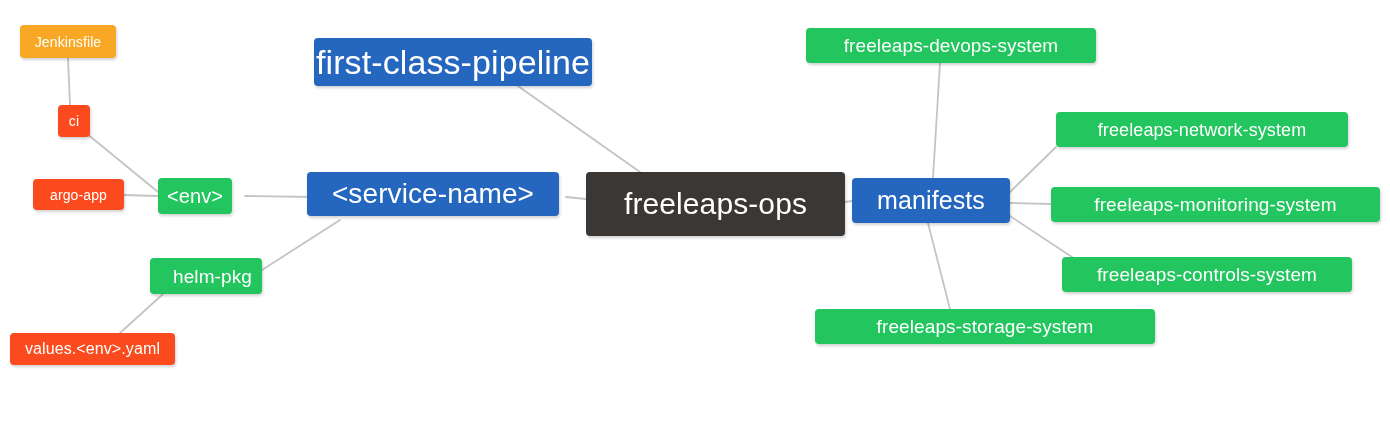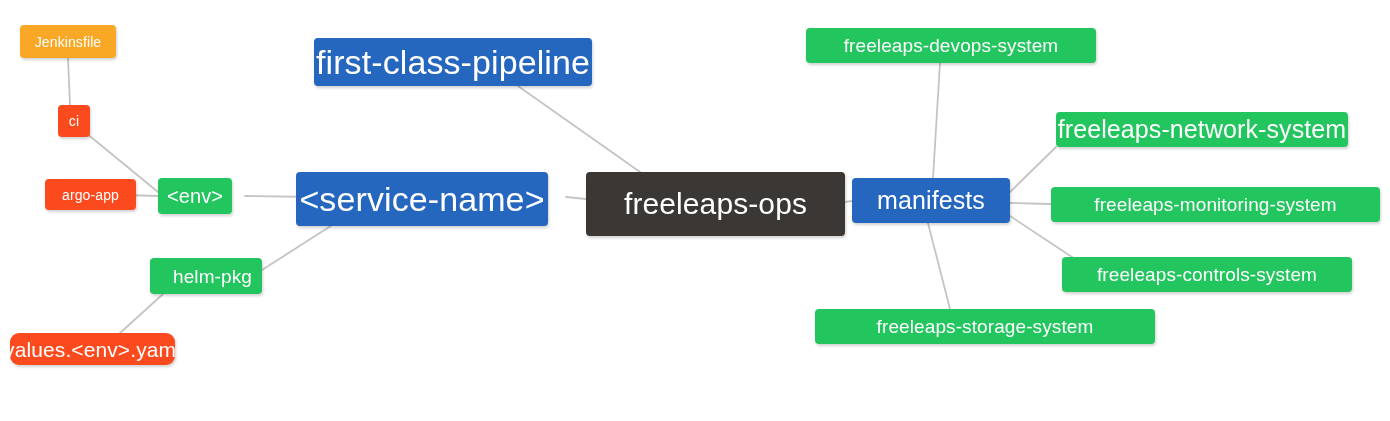--- a/index.html
+++ b/index.html
@@ -64,27 +64,27 @@
       <line x1="845" y1="202" x2="852" y2="201" stroke="#c4c4c4" stroke-width="1.8" stroke-linecap="round"></line>
       <line x1="933" y1="178" x2="940" y2="63" stroke="#c4c4c4" stroke-width="1.8" stroke-linecap="round"></line>
       <line x1="1010" y1="192" x2="1056" y2="147" stroke="#c4c4c4" stroke-width="1.8" stroke-linecap="round"></line>
       <line x1="1010" y1="203" x2="1051" y2="204" stroke="#c4c4c4" stroke-width="1.8" stroke-linecap="round"></line>
       <line x1="1010" y1="216" x2="1072" y2="257" stroke="#c4c4c4" stroke-width="1.8" stroke-linecap="round"></line>
       <line x1="928" y1="223" x2="950" y2="309" stroke="#c4c4c4" stroke-width="1.8" stroke-linecap="round"></line>
     </svg>
   <div id="node-layer">
       <div class="node n-orange" style="left: 20px; top: 25px; width: 96px; height: 33px; font-size: 14px;">Jenkinsfile</div>
       <div class="node n-red" style="left: 58px; top: 105px; width: 32px; height: 32px; font-size: 14px;">ci</div>
-      <div class="node n-red" style="left: 45px; top: 179px; width: 91px; height: 31px; font-size: 14px; text-align: right;">argo-app</div>
+      <div class="node n-red" style="left: 33px; top: 179px; width: 91px; height: 31px; font-size: 14px; text-align: right;">argo-app</div>
       <div class="node n-green" style="left: 158px; top: 178px; width: 74px; height: 36px; font-size: 20px;">&lt;env&gt;</div>
       <div class="node n-green" style="left: 150px; top: 258px; width: 112px; height: 36px; font-size: 19px; padding-left: 13px;">helm-pkg</div>
-      <div class="node n-red" style="left: 10px; top: 333px; width: 165px; height: 32px; font-size: 21px; border-radius: 9px;">values.&lt;env&gt;.yaml</div>
+      <div class="node n-red" style="left: 10px; top: 333px; width: 165px; height: 32px; font-size: 16px;">values.&lt;env&gt;.yaml</div>
       <div class="node n-blue" style="left: 314px; top: 38px; width: 278px; height: 48px; font-size: 34px;">first-class-pipeline</div>
-      <div class="node n-blue" style="left: 296px; top: 172px; width: 252px; height: 54px; font-size: 34px;">&lt;service-name&gt;</div>
+      <div class="node n-blue" style="left: 307px; top: 172px; width: 252px; height: 44px; font-size: 28px;">&lt;service-name&gt;</div>
       <div class="node n-dark" style="left: 586px; top: 172px; width: 259px; height: 64px; font-size: 30px;">freeleaps-ops</div>
       <div class="node n-blue" style="left: 852px; top: 178px; width: 158px; height: 45px; font-size: 25px;">manifests</div>
       <div class="node n-green" style="left: 798px; top: 28px; width: 290px; height: 35px; font-size: 19px; margin-left: 8px;">freeleaps-devops-system</div>
-      <div class="node n-green" style="left: 1056px; top: 112px; width: 292px; height: 35px; font-size: 25px;">freeleaps-network-system</div>
+      <div class="node n-green" style="left: 1056px; top: 112px; width: 292px; height: 35px; font-size: 18px;">freeleaps-network-system</div>
       <div class="node n-green" style="left: 1051px; top: 187px; width: 329px; height: 35px; font-size: 19px;">freeleaps-monitoring-system</div>
       <div class="node n-green" style="left: 1062px; top: 257px; width: 290px; height: 35px; font-size: 19px;">freeleaps-controls-system</div>
       <div class="node n-green" style="left: 815px; top: 309px; width: 340px; height: 35px; font-size: 19px;">freeleaps-storage-system</div>
     </div>
 </div>
 
 </body></html>

